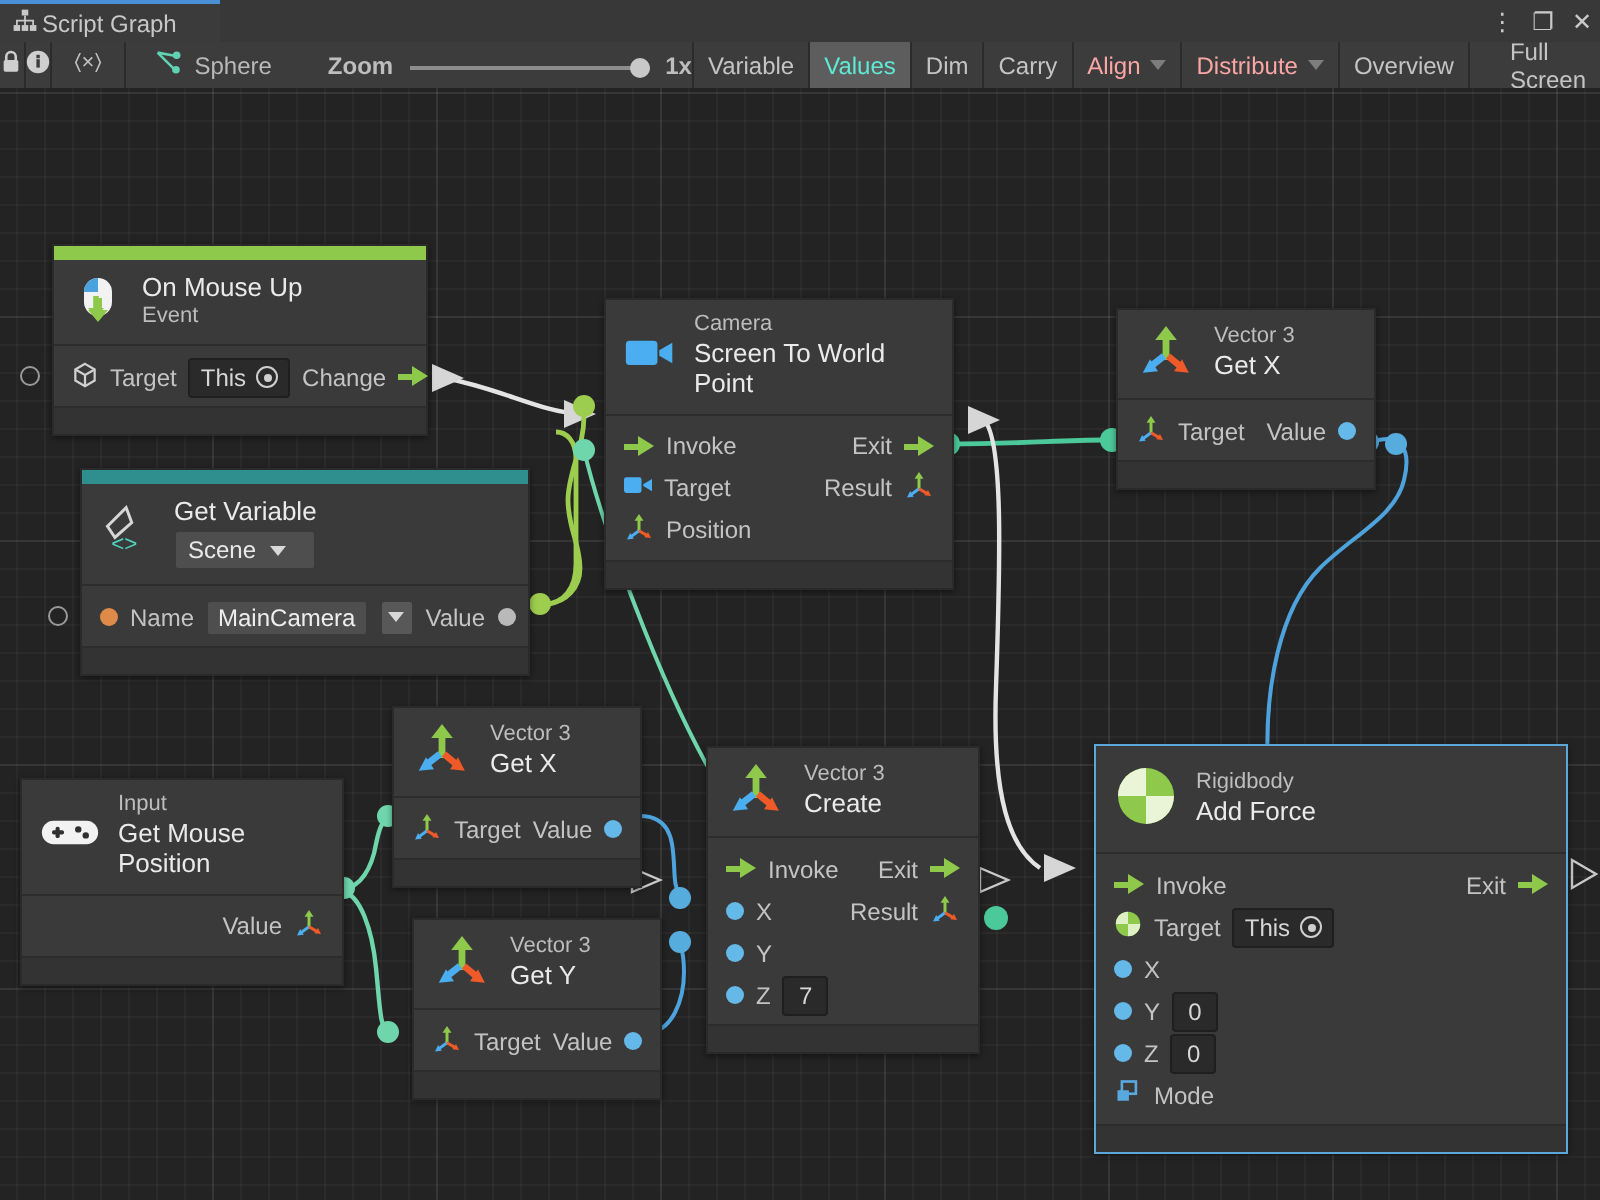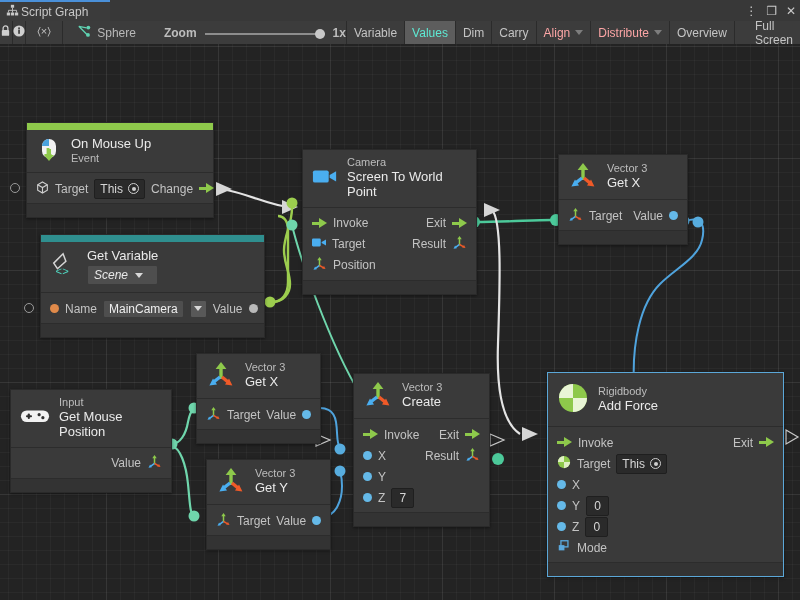--- a/index.html
+++ b/index.html
@@ -76,21 +76,21 @@
   .dot{width:9px;height:9px;border-radius:50%;flex:0 0 auto;}
   .dot.blue{background:#65b9e8;}
   .dot.gray{background:#b9b9b9;}
   .dot.orange{background:#e08a4a;}
 
   
   .field{background:#2a2a2a;border:1px solid #1f1f1f;border-radius:2px;color:#d6d6d6;
          font-size:12px;padding:1px 5px;display:inline-flex;align-items:center;gap:5px;min-height:16px;}
   .field.num{min-width:13px;justify-content:center;padding:1px 4px;}
   .dropdown{background:#585858;border:1px solid #3a3a3a;border-radius:2px;color:#e8e8e8;font-size:12px;
-            padding:1px 6px;display:inline-flex;align-items:center;gap:7px;min-height:16px;font-style:italic;}
+            padding:1px 6px;display:inline-flex;align-items:center;gap:7px;min-height:16px;}
   .dropdown.dk{background:#4e4e4e;}
   .caret{width:0;height:0;border-left:4px solid transparent;border-right:4px solid transparent;border-top:5px solid #d8d8d8;}
   .target-dot{width:11px;height:11px;border-radius:50%;border:1.5px solid #cfcfcf;box-sizing:border-box;
               display:inline-flex;align-items:center;justify-content:center;}
   .target-dot i{width:4px;height:4px;border-radius:50%;background:#cfcfcf;display:block;}
   .namefield{background:#4e4e4e;border:1px solid #3a3a3a;border-radius:2px;color:#eeeeee;font-size:12px;padding:1px 5px;}
   .namecaret{background:#585858;border:1px solid #3a3a3a;border-radius:2px;width:17px;height:18px;
              display:inline-flex;align-items:center;justify-content:center;box-sizing:border-box;}
 
   

